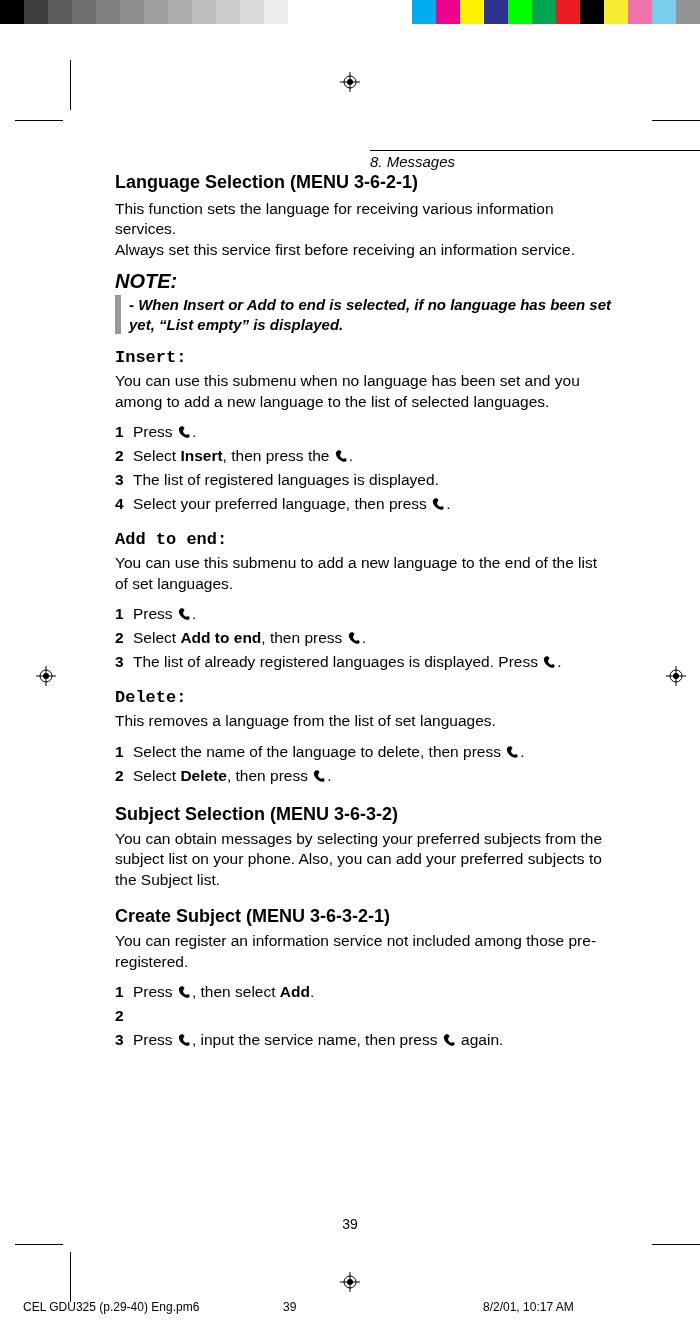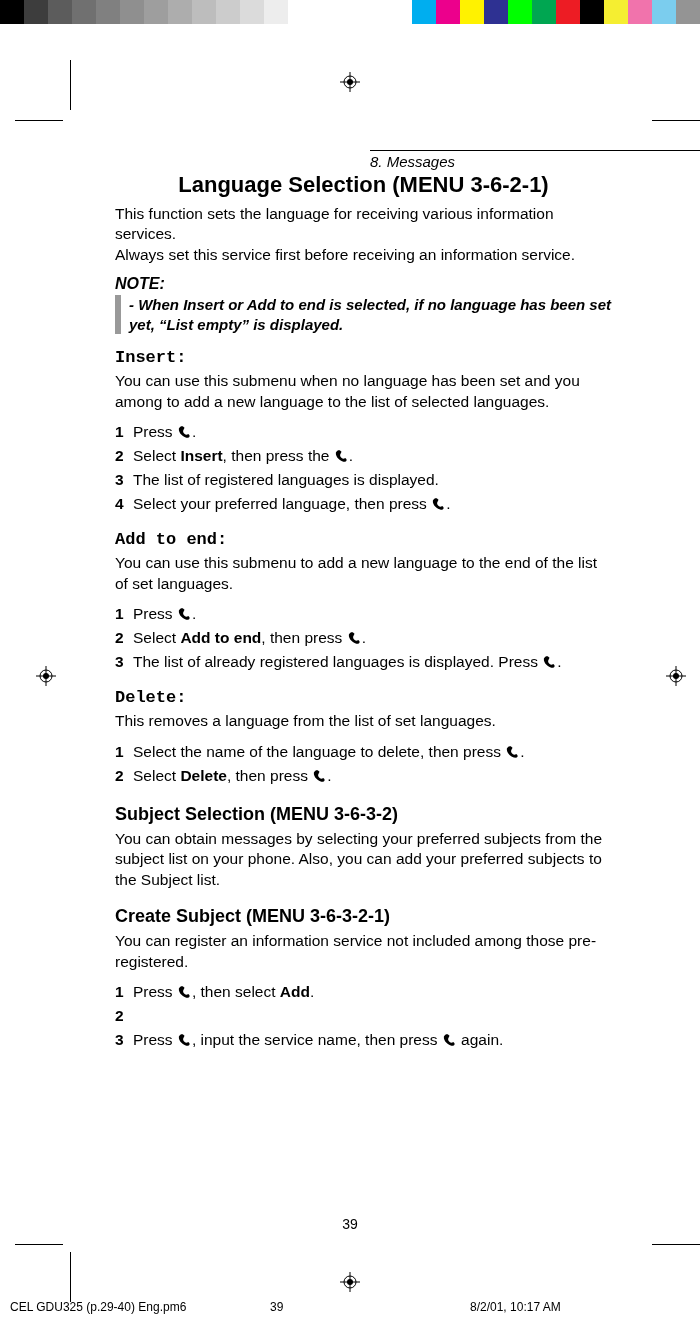--- a/index.html
+++ b/index.html
@@ -28,41 +28,40 @@
     position: absolute;
     left: 370px; right: 0; top: 150px;
   }
   .section-label {
     font-style: italic;
     font-size: 15px;
     padding-top: 2px;
     padding-right: 68px;
   }
   h1 {
-    font-size: 22px;
+    font-size: 18px;
     font-weight: 700;
     margin: 0 0 6px 0;
-    text-align: center;
   }
   h2 {
     font-size: 18px;
     font-weight: 700;
     margin: 16px 0 4px 0;
   }
   h3 {
     font-size: 17px;
     font-weight: 700;
     margin: 14px 0 4px 0;
     font-family: Liberation Mono, monospace;
   }
   p { margin: 4px 0 8px 0; font-size: 15.5px; line-height: 1.32; }
   .note-label {
     font-weight: 700;
     font-style: italic;
-    font-size: 16px;
+    font-size: 20px;
     margin-top: 10px;
   }
   .note-body {
     border-left: 6px solid #999;
     padding: 0 0 0 8px;
     margin: 2px 0 12px 0;
     font-style: italic;
     font-weight: 700;
     font-size: 15px;
     line-height: 1.3;
@@ -93,21 +92,21 @@
     text-align: center;
     font-size: 14px;
   }
   .footer {
     position: absolute;
     left: 0; right: 0;
     top: 1300px;
     font-size: 12px;
     display: flex;
   }
-  .footer .a { margin-left: 10px; width: 260px; }
+  .footer .a { margin-left: 23px; width: 260px; }
   .footer .b { width: 200px; }
   .footer .c { }
   
   .crop { position: absolute; background: #000; }
   .crop.tl-h { left: 15px; top: 120px; width: 48px; height: 1px; }
   .crop.tl-v { left: 70px; top: 60px; width: 1px; height: 50px; }
   .crop.tr-h { right: 0; top: 120px; width: 48px; height: 1px; }
   .crop.bl-h { left: 15px; top: 1244px; width: 48px; height: 1px; }
   .crop.bl-v { left: 70px; top: 1252px; width: 1px; height: 50px; }
   .crop.br-h { right: 0; top: 1244px; width: 48px; height: 1px; }

